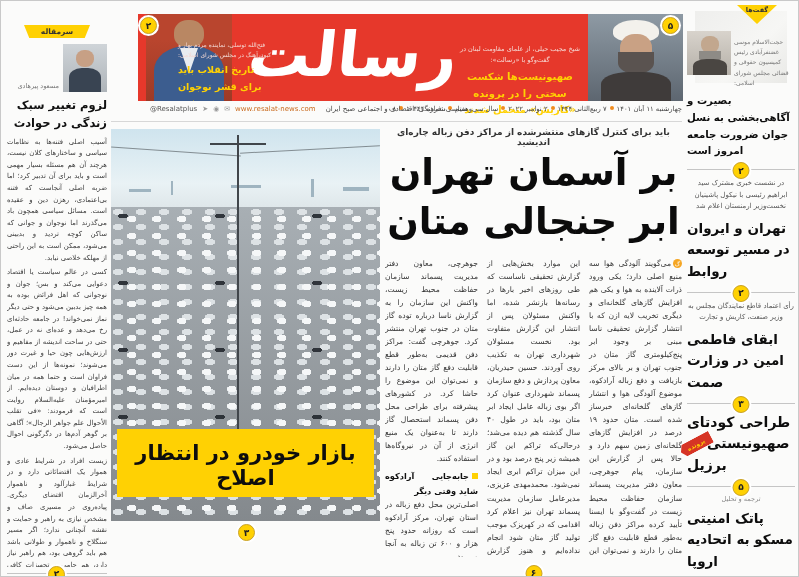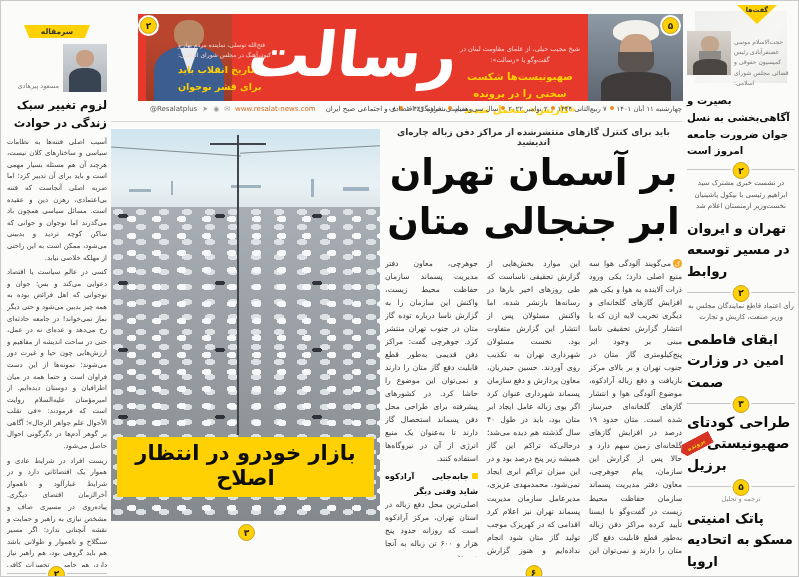--- a/index.html
+++ b/index.html
@@ -72,21 +72,21 @@
         radial-gradient(ellipse 9px 5px at 21px 12px, #f5f7f8 58%, transparent 60%),
         radial-gradient(ellipse 9px 5px at 7px 5px, #dde2e5 58%, transparent 60%),
         linear-gradient(#a8afb4,#84898d);
       background-size:97px 67px,25px 17px,23px 15px,100% 100%;}
   .pole{position:absolute;left:47%;top:6px;width:2px;height:300px;background:#41464b;}
   .polearm{position:absolute;left:calc(47% - 27px);top:14px;width:56px;height:2px;background:#41464b;}
   .wire{position:absolute;height:1px;background:rgba(60,65,70,.55);}
   .car-kicker{position:absolute;left:50%;transform:translateX(-50%);bottom:66px;background:#ffd103;
               color:#1c1c1c;font-size:8px;font-weight:bold;padding:1px 8px;white-space:nowrap;}
   .car-title{position:absolute;left:6px;right:6px;bottom:24px;background:#ffd103;color:#0e0e0e;
-             font-size:21px;font-weight:bold;text-align:center;padding:4px 2px 6px;line-height:1.2;}
+             font-size:21px;font-weight:bold;text-align:center;padding:12px 2px 6px;line-height:1.2;}
   .car-badge{left:237px;top:523px;}
 
   
   .main{left:384px;top:126px;width:297px;height:448px;}
   .main-kicker{font-size:9px;font-weight:bold;color:#333;text-align:center;}
   .main-title{font-size:37px;font-weight:bold;color:#0b0b0b;text-align:center;line-height:1.32;margin-top:2px;}
   .cols{display:flex;gap:9px;margin-top:10px;height:300px;overflow:hidden;}
   .col{flex:1;}
   .lead-ico{display:inline-flex;width:9px;height:9px;border-radius:50%;background:#f5a623;
             color:#fff;font-size:6px;align-items:center;justify-content:center;margin-left:2px;}

